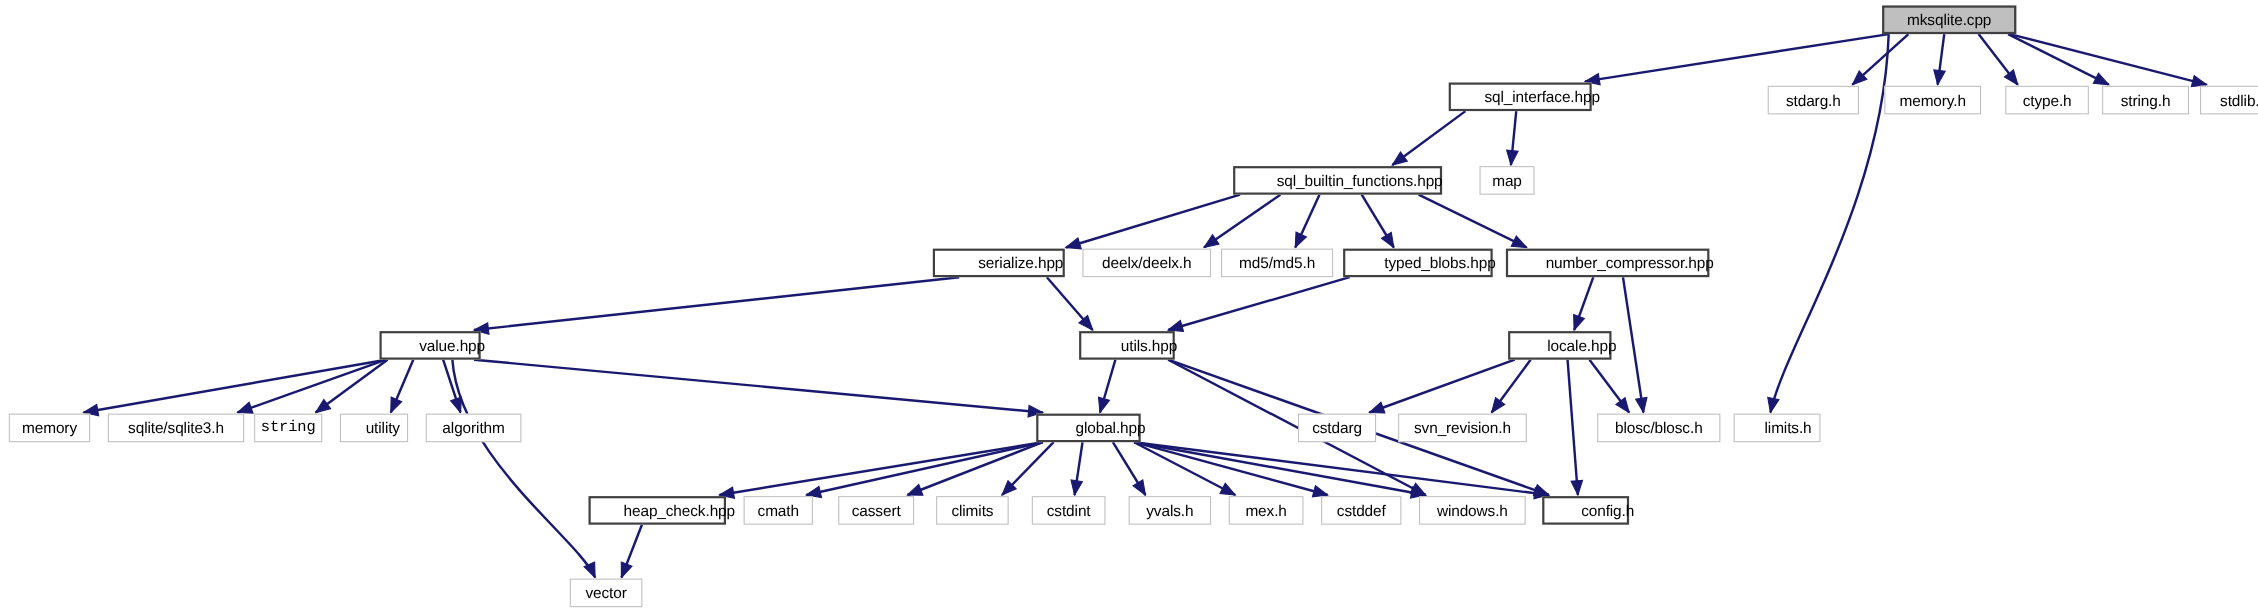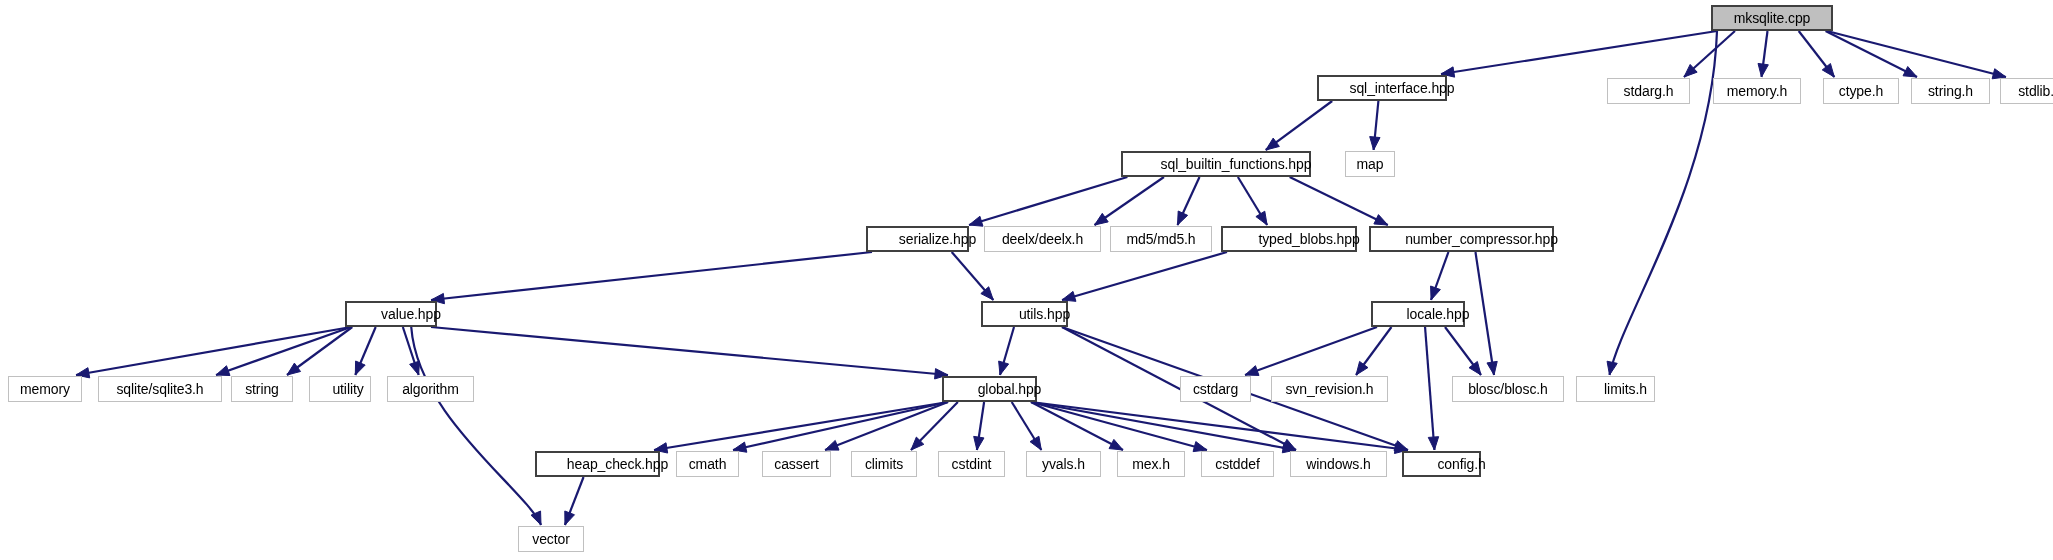--- a/index.html
+++ b/index.html
@@ -175,21 +175,21 @@
       </div>
       <div class="node-box" style="left: 2000px; top: 78px; width: 80px; height: 26px;">
         <span>stdlib.h</span>
       </div>
       <div class="node-box strong" style="left: 1121px; top: 151px; width: 190px; height: 26px;">
         <span>sql_builtin_functions.hpp</span>
       </div>
       <div class="node-box" style="left: 1345px; top: 151px; width: 50px; height: 26px;">
         <span>map</span>
       </div>
-      <div class="node-box strong" style="left: 866px; top: 226px; width: 103px; height: 26px; justify-content: center;">
+      <div class="node-box strong" style="left: 848px; top: 226px; width: 120px; height: 26px; justify-content: center;">
         <span>serialize.hpp</span>
       </div>
       <div class="node-box" style="left: 984px; top: 226px; width: 117px; height: 26px;">
         <span>deelx/deelx.h</span>
       </div>
       <div class="node-box" style="left: 1110px; top: 226px; width: 102px; height: 26px;">
         <span>md5/md5.h</span>
       </div>
       <div class="node-box strong" style="left: 1221px; top: 226px; width: 136px; height: 26px;">
         <span>typed_blobs.hpp</span>
@@ -205,21 +205,21 @@
       </div>
       <div class="node-box strong" style="left: 1371px; top: 301px; width: 94px; height: 26px;">
         <span>locale.hpp</span>
       </div>
       <div class="node-box" style="left: 8px; top: 376px; width: 74px; height: 26px;">
         <span>memory</span>
       </div>
       <div class="node-box" style="left: 98px; top: 376px; width: 124px; height: 26px;">
         <span>sqlite/sqlite3.h</span>
       </div>
-      <div class="node-box" style="left: 231px; top: 376px; width: 62px; height: 26px;">
+      <div class="node-box" style="left: 231px; top: 376px; width: 62px; height: 26px; font-family: Liberation Mono, monospace;">
         <span>string</span>
       </div>
       <div class="node-box" style="left: 309px; top: 376px; width: 62px; height: 26px; padding-left: 16px;">
         <span>utility</span>
       </div>
       <div class="node-box" style="left: 387px; top: 376px; width: 87px; height: 26px;">
         <span>algorithm</span>
       </div>
       <div class="node-box strong" style="left: 942px; top: 376px; width: 95px; height: 26px;">
         <span>global.hpp</span>

